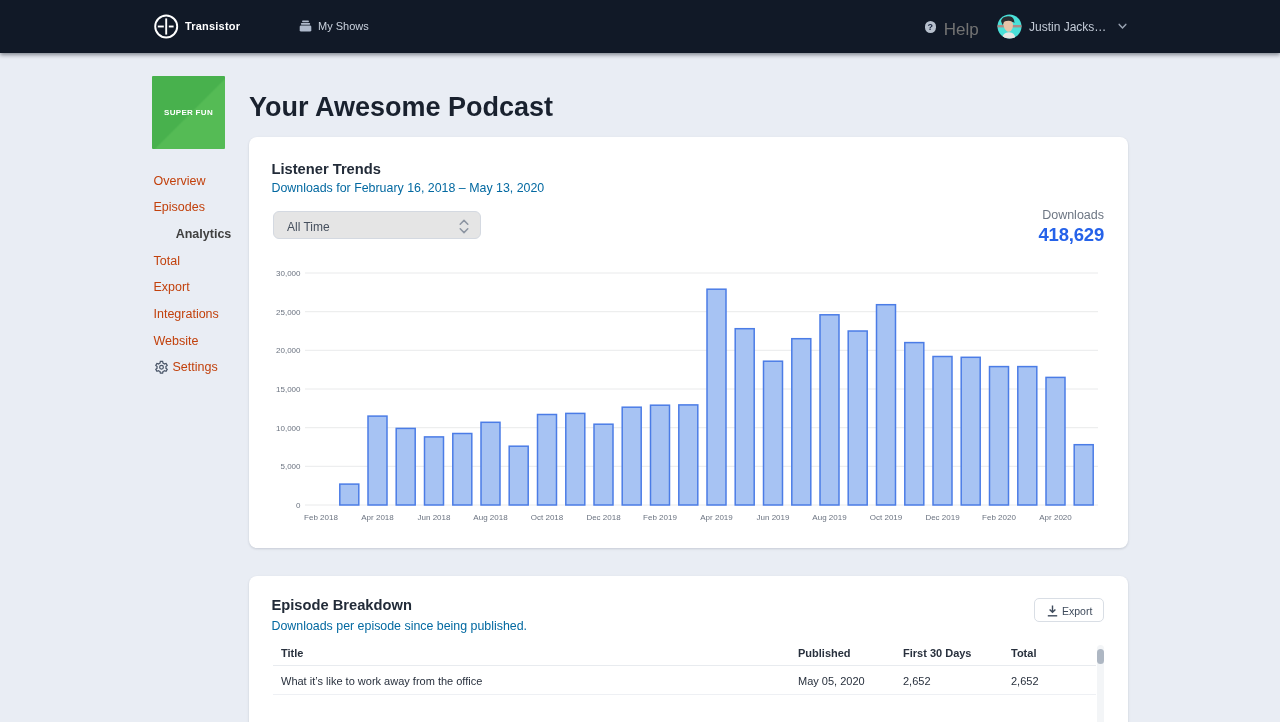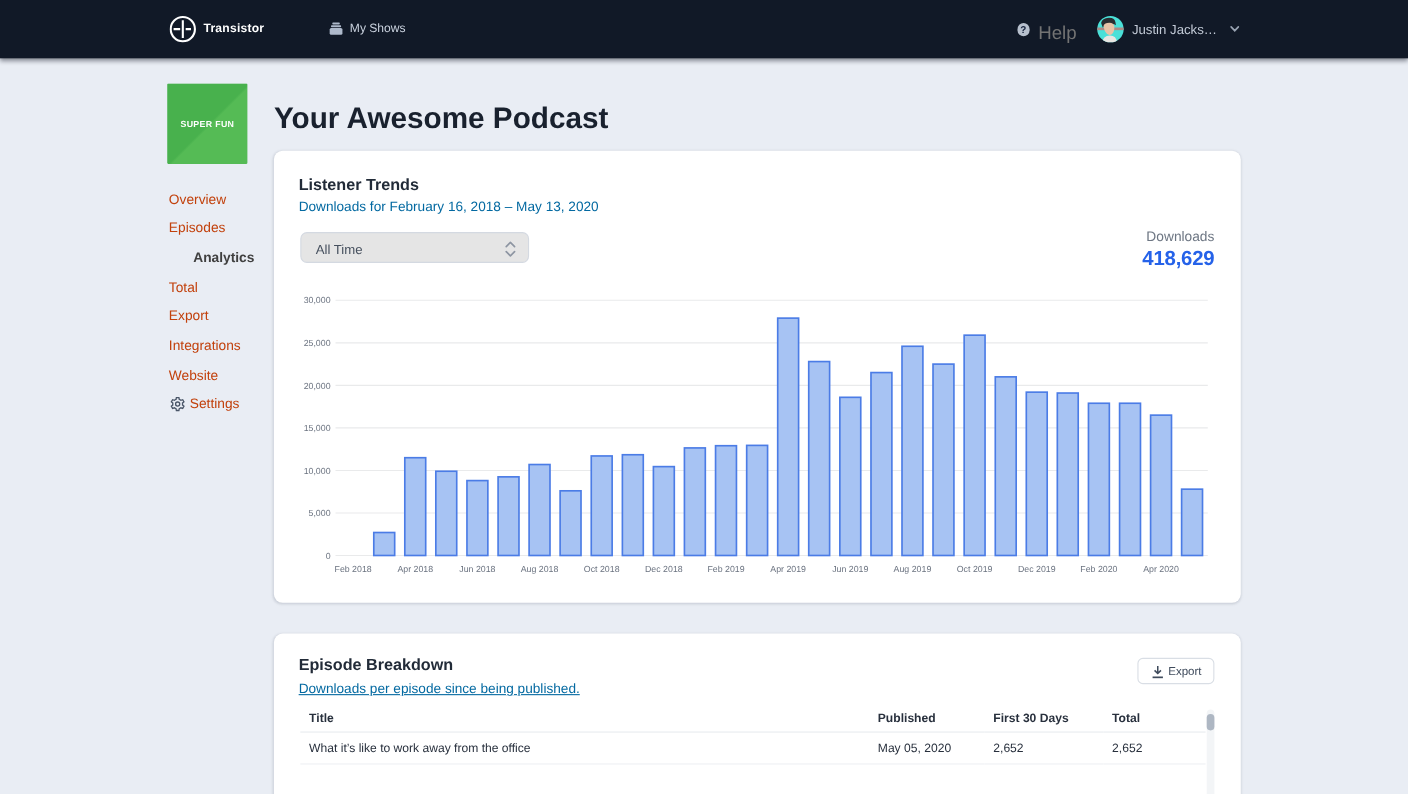--- a/index.html
+++ b/index.html
@@ -40,21 +40,21 @@
 .export svg { position:absolute; left:12px; top:6px; }
 table.ep { position:absolute; left:24px; top:64px; width:823px; table-layout:fixed; border-collapse:collapse; font-size:11px; color:#28303d; }
 table.ep th { text-align:left; font-size:11px; font-weight:700; color:#28303d; padding:6.7px 8px; border-bottom:1px solid #e8ebef;margin-top:24px; }
 table.ep td { padding:9px 8px 7px 8px; border-bottom:1px solid #eef0f4; }
 .sbtrack { position:absolute; left:847.5px; top:69px; width:7px; height:191px; background:#f3f5f7; border-radius:3.5px; }
 .sbthumb { position:absolute; left:847.5px; top:73px; width:7px; height:15px; background:#aeb7c3; border-radius:3.5px; }
 .col-pub { width:105px; }
 .col-30 { width:108px; }
 .col-tot { width:93px; }
 #card2 .ctitle { top:20.5px; }
-#card2 .csub { top:42.5px;text-decoration:underline; }
+#card2 .csub { top:42.5px; }
 </style>
 </head>
 <body>
 <div class="nav">
   <svg class="logo" width="25" height="25" viewBox="0 0 25 25">
     <circle cx="12.2" cy="12.5" r="11" fill="none" stroke="#fff" stroke-width="1.9"></circle>
     <line x1="12.2" y1="4.4" x2="12.2" y2="20.6" stroke="#fff" stroke-width="1.9"></line>
     <line x1="3.8" y1="12.5" x2="9.8" y2="12.5" stroke="#fff" stroke-width="1.9"></line>
     <line x1="14.8" y1="12.5" x2="19.6" y2="12.5" stroke="#fff" stroke-width="1.9"></line>
   </svg>

